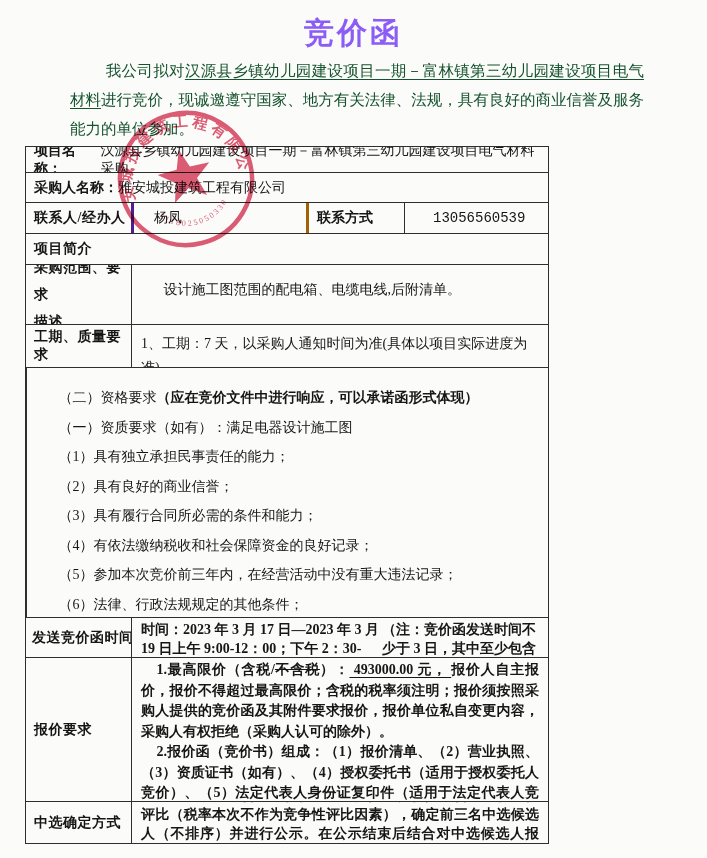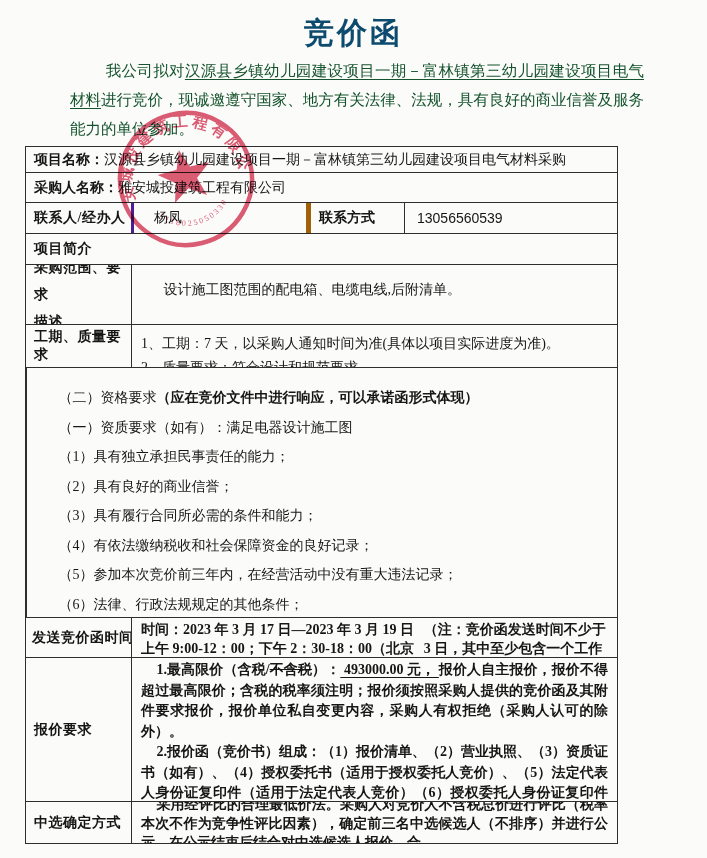--- a/index.html
+++ b/index.html
@@ -4,31 +4,31 @@
 <style>
   * { margin:0; padding:0; box-sizing:border-box; }
   html,body { width:707px; }
   body { font-family:"Liberation Serif", serif; background:#e8e8e8; }
   .page {
     position:relative; width:707px; height:858px; margin:0 auto;
     background:#fbfbf9; color:#1d1d1d; overflow:hidden;
   }
   .doc-title {
     position:absolute; top:13px; left:0; width:100%;
-    text-align:center; font-size:30px; font-weight:bold; letter-spacing:3px; color:#0c4a6e;
+    text-align:center; font-size:30px; font-weight:bold; letter-spacing:3px; color:#8b5cf6;
   }
   .intro {
     position:absolute; top:56px; left:70px; width:574px;
     font-size:15.5px; line-height:29px; text-align:justify;
     text-indent:2.3em; color:#14532d;
   }
   .u { text-decoration:underline; text-underline-offset:3px; }
   
   .bid-table {
-    position:absolute; top:146px; left:25px; width:593px;
+    position:absolute; top:146px; left:25px; width:524px;
     border:1px solid #2e2e2e; font-size:14px; color:#161616;
   }
   .trow { display:flex; border-bottom:1px solid #2e2e2e; }
   .trow:last-child { border-bottom:none; }
   .cell { overflow:hidden; }
   .label-cell {
     flex:0 0 105px; width:105px; padding:0 4px 0 8px;
     display:flex; flex-direction:column; justify-content:center;
     font-weight:bold; letter-spacing:0.5px;
   }
@@ -39,22 +39,22 @@
   .price-u { text-decoration:underline; text-underline-offset:3px; }
   .indent1 { text-indent:1.1em;font-weight:bold; }
   .indent2 { text-indent:1.6em; }
   
   .r1 { height:26px; } .r2 { height:30px; } .r3 { height:31px; }
   .r4 { height:31px; } .r5 { height:60px; } .r6 { height:43px; }
   .r7 { height:250px; } .r8 { height:40px; } .r9 { height:144px; }
   .r10 { height:41px; }
   
   .contact-name { flex:0 0 175px; border-left:3px solid #4c1d95; padding:0 20px; display:flex; align-items:center; }
-  .contact-method-label { flex:0 0 98px; border-left:5px solid #a16207; padding:0 8px; display:flex; align-items:center; font-weight:bold; }
-  .contact-method-value { flex:1 1 auto; border-left:1px solid #2e2e2e; padding:0 12px; display:flex; align-items:center; font-family:Liberation Sans, sans-serif; }
+  .contact-method-label { flex:0 0 98px; border-left:3px solid #a16207; padding:0 8px; display:flex; align-items:center; font-weight:bold; }
+  .contact-method-value { flex:1 1 auto; border-left:1px solid #2e2e2e; padding:0 28px; display:flex; align-items:center; font-family:Liberation Mono, monospace; }
   .qual-content { padding-top:15px; line-height:29.5px; }
   .qual-line { text-indent:1.6em; white-space:nowrap; }
   .sched-content { padding-top:7px; line-height:24px; }
   .send-content { padding-top:2px; line-height:19px; font-weight:bold; display:flex; flex-direction:row; justify-content:center; }
   .quote-content { padding-top:2px; line-height:20.5px; text-align:justify; }
   .sel-content { padding-top:2px; line-height:19px; text-align:justify; display:flex; flex-direction:column; justify-content:center; }
   .scope-content { padding-top:13px; line-height:24px; }
   .brief-cell { display:flex; align-items:center; }
   
   .seal {

